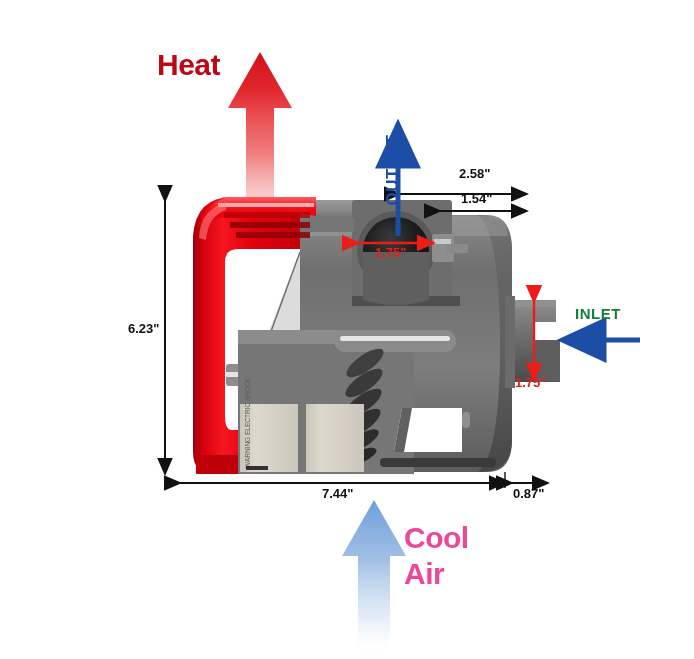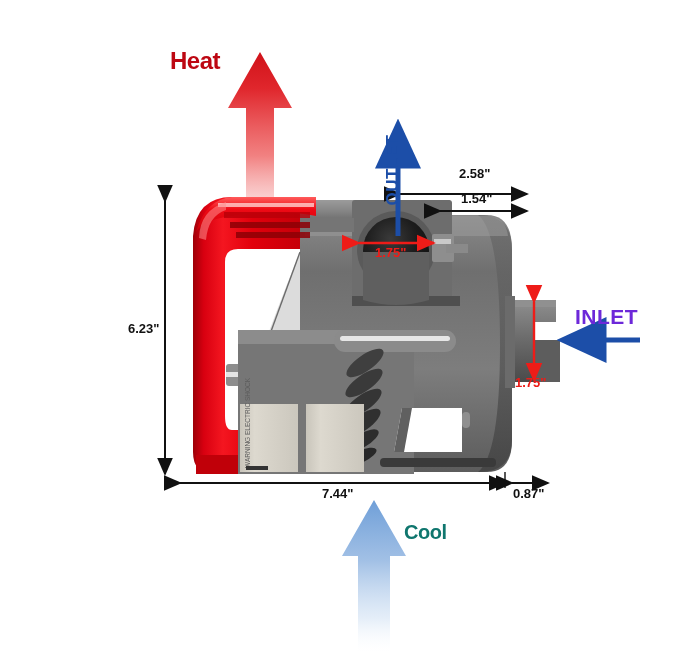--- a/index.html
+++ b/index.html
@@ -5,42 +5,42 @@
   html,body{margin:0;padding:0;background:#ffffff;}
   body{width:694px;height:659px;position:relative;overflow:hidden;
        font-family:"Liberation Sans","DejaVu Sans",sans-serif;}
   #stage{position:absolute;left:0;top:0;width:694px;height:659px;background:#fff;}
   .abs{position:absolute;}
 
   
   .callout-heat{
     left:10px; top:48px; width:210px;
     text-align:right;
-    font-size:24px; font-weight:bold; line-height:1.12;
+    font-size:30px; font-weight:bold; line-height:1.12;
     color:#bd0712; letter-spacing:-0.5px;
   }
   .callout-cool{
     left:404px; top:520px; width:210px;
     text-align:left;
-    font-size:20px; font-weight:bold; line-height:1.20;
-    color:#0f766e; letter-spacing:-0.5px;
+    font-size:30px; font-weight:bold; line-height:1.20;
+    color:#ec4899; letter-spacing:-0.5px;
   }
   .callout-line{display:block;white-space:nowrap;}
 
   
   .lbl-outlet{
     left:352px; top:122px; width:80px; height:96px;
     font-size:17px; font-weight:bold; color:#1c4ea8;
     letter-spacing:0.5px;
     display:flex;align-items:center;justify-content:center;
   }
   .lbl-outlet span{transform:rotate(-90deg);white-space:nowrap;display:block;}
   .lbl-inlet{
     left:575px; top:305px;
-    font-size:21px; font-weight:bold; color:#6d28d9;
+    font-size:15px; font-weight:bold; color:#15803d;
     letter-spacing:0.5px; white-space:nowrap;
   }
 
   
   .dimtext{font-size:13px;font-weight:bold;color:#111;white-space:nowrap;}
   .dimtext-red{font-size:13px;font-weight:bold;color:#ee1c18;white-space:nowrap;}
 
   svg.layer{position:absolute;left:0;top:0;width:694px;height:659px;overflow:visible;}
 </style>
 </head>
@@ -228,20 +228,21 @@
       <line x1="640" y1="340" x2="564" y2="340" stroke="#1c4ea8" stroke-width="5" marker-end="url(#mkBlueUp)"></line>
     </g>
   </svg>
 
   <div class="abs callout-heat">
     <span class="callout-line">Heat</span>
   </div>
 
   <div class="abs callout-cool">
     <span class="callout-line">Cool</span>
+    <span class="callout-line">Air</span>
   </div>
 
   <div class="abs lbl-outlet">
     <span>OUTLET</span>
   </div>
 
   <div class="abs lbl-inlet">INLET</div>
 
   <div class="abs dimtext" style="left:128px; top:321px;">6.23"</div>
 

